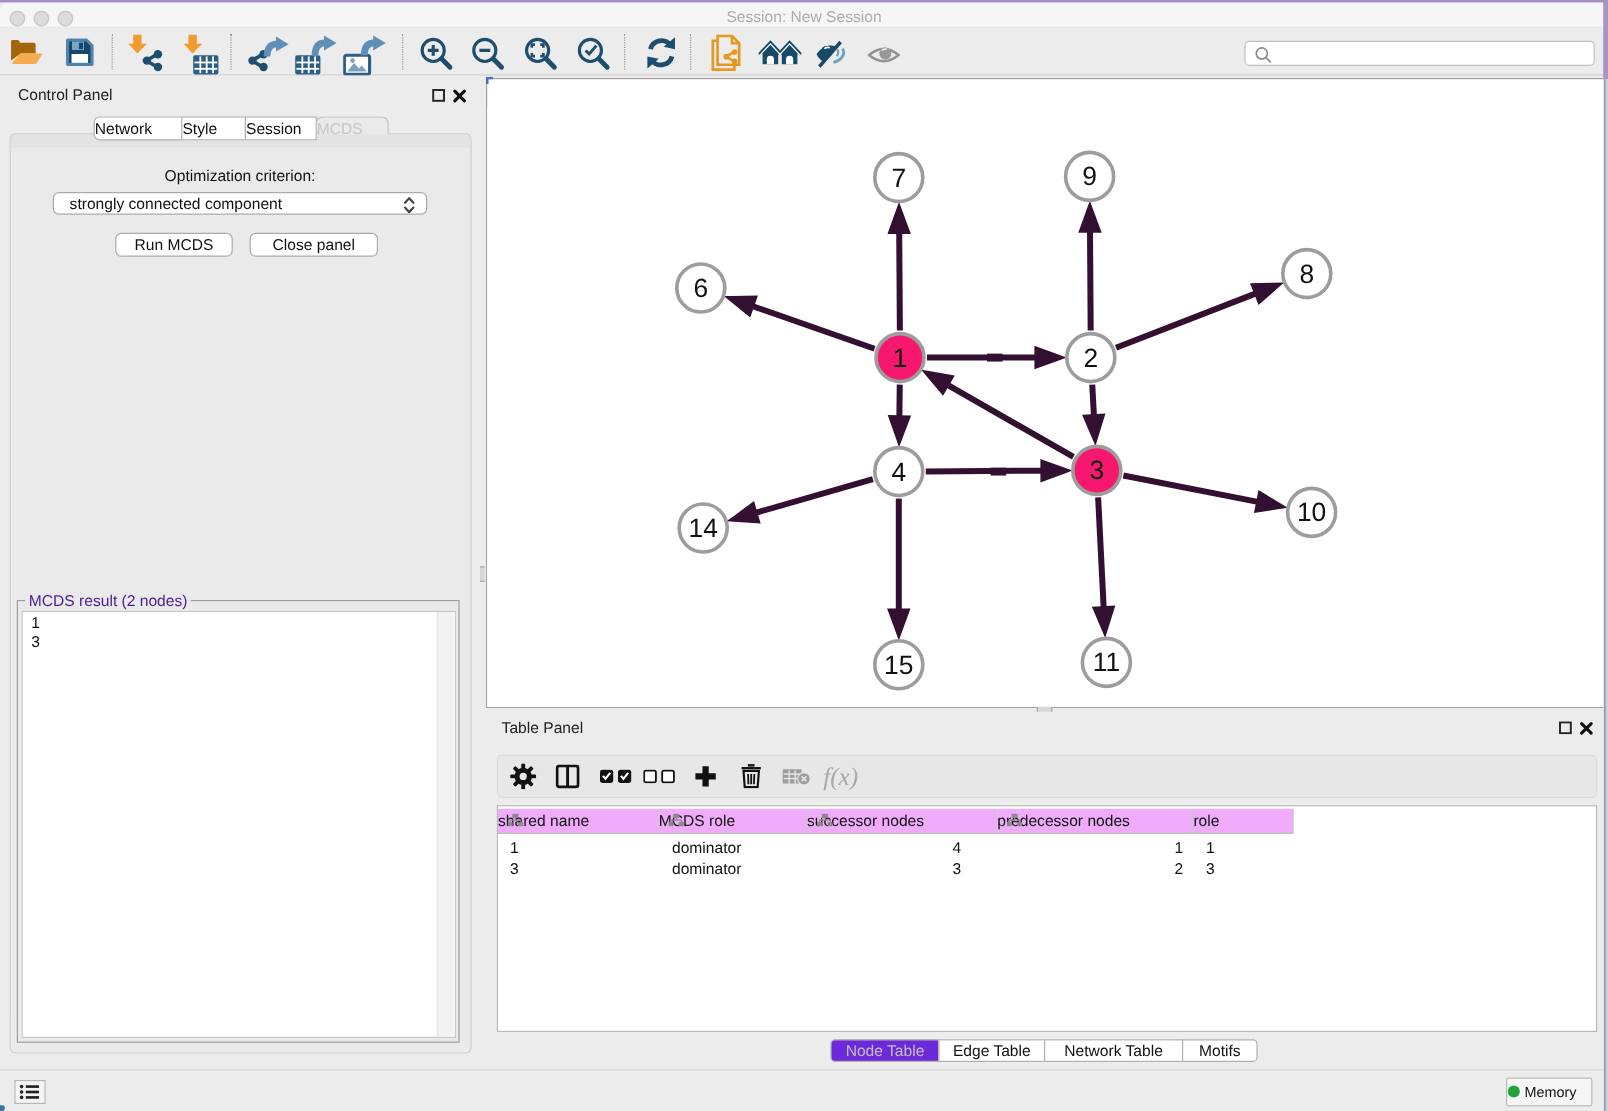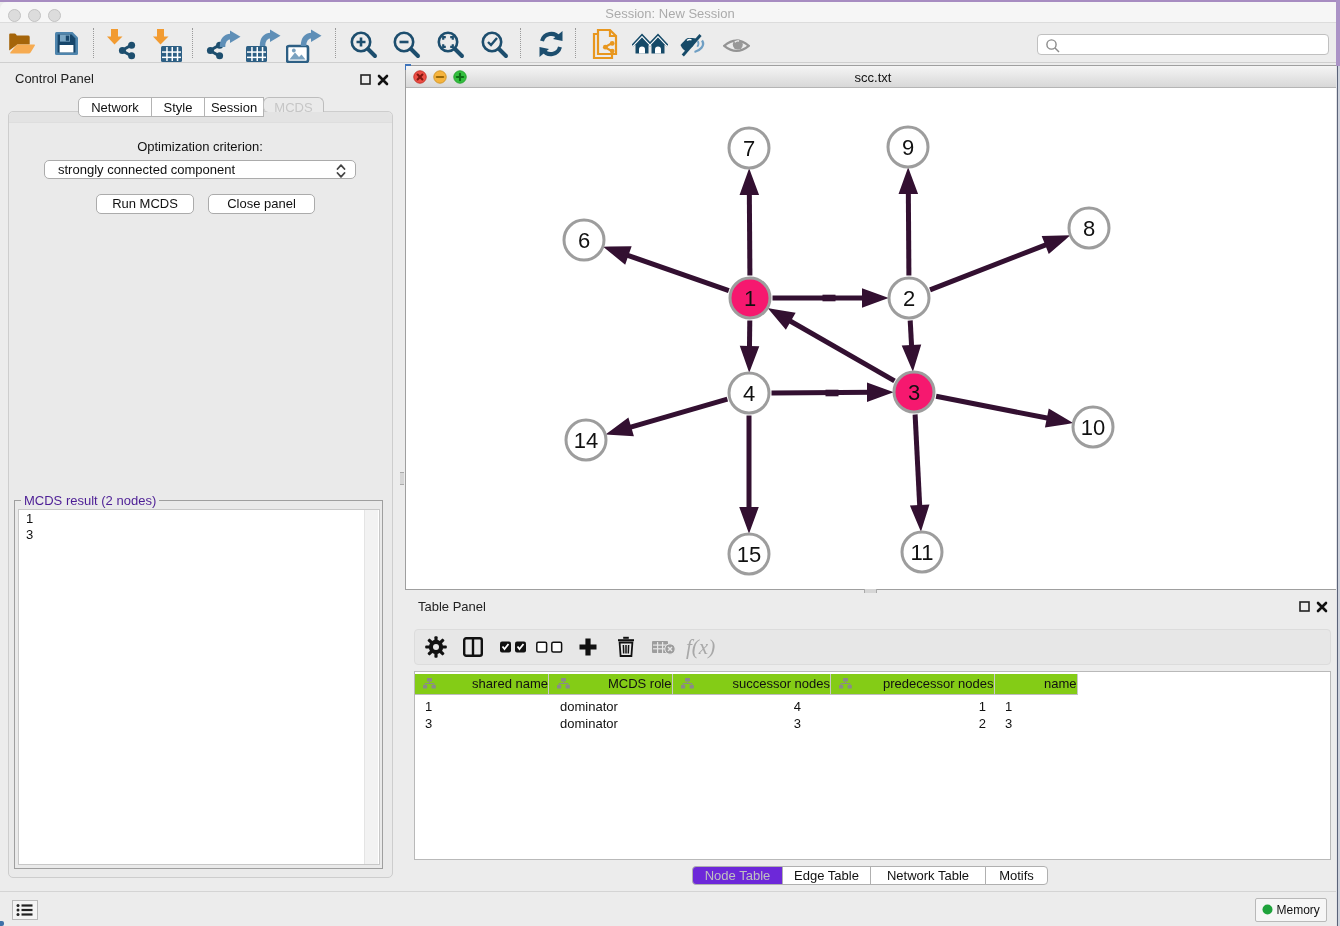--- a/index.html
+++ b/index.html
@@ -9,43 +9,43 @@
 #ptop { position:absolute; left:0; top:0; width:1340px; height:2px; background:#a78cc1; }
 #titlebar { position:absolute; left:0; top:2px; width:1340px; height:21px; background:#f6f6f6; border-radius:7px 7px 0 0; border-bottom:1px solid #dcdcdc; }
 .tl { position:absolute; top:7px; width:13px; height:13px; border-radius:50%; background:#dcdcdc; border:1px solid #c3c3c3; }
 #title-text { position:absolute; top:4px; left:0; width:100%; text-align:center; font-size:13px; color:#ababab; }
 #toolbar { position:absolute; left:0; top:23px; width:1340px; height:40px; background:#ececec; border-bottom:1px solid #cfcfcf; }
 .tbi { position:absolute; }
 .tsep { position:absolute; width:1px; height:30px; border-left:1px dotted #9a9a9a; }
 #searchbox { position:absolute; left:1037px; top:11px; width:292px; height:21px; background:#fff; border:1px solid #c0c0c0; border-radius:4px; }
 #cpanel { position:absolute; left:0; top:63px; width:400px; height:827px; background:#ececec; }
 #cpanel-hdr { position:absolute; left:15px; top:8px; font-size:13px; color:#222; }
-.ctab { position:absolute; top:34px; height:20px; background:#fff; border:1px solid #b3b3b3; font-size:13px; font-weight:500; color:#111; text-align:center; line-height:19px; }
+.ctab { position:absolute; top:34px; height:20px; background:#fff; border:1px solid #b3b3b3; font-size:13px; font-weight:500; color:#111; line-height:19px; }
 #cbox { position:absolute; left:8px; top:48px; width:385px; height:767px; background:#eaeaea; border:1px solid #cdcdcd; border-radius:5px; }
 #optlabel { position:absolute; left:0; top:76px; width:400px; text-align:center; font-size:13px; color:#111; }
 #dropdown { position:absolute; left:44px; top:97px; width:312px; height:19px; background:#fff; border:1px solid #ababab; border-radius:5px; font-size:13px; color:#111; line-height:17px; padding-left:13px; }
 .cbtn { position:absolute; top:131px; height:20px; background:#fff; border:1px solid #ababab; border-radius:5px; font-size:13px; color:#111; text-align:center; line-height:18px; }
 #fieldset { position:absolute; left:14px; top:437px; width:369px; height:369px; border:1px solid #9f9f9f; }
 #fieldlegend { position:absolute; left:21px; top:430px; font-size:13px; color:#4c1d95; background:#eaeaea; padding:0 3px; }
 #fieldarea { position:absolute; left:18px; top:446px; width:362px; height:356px; background:#fff; border:1px solid #c8c8c8; font-size:13px; color:#111; line-height:16px; padding:1px 0 0 7px; }
 #fscroll { position:absolute; left:364px; top:447px; width:14px; height:354px; background:#f2f2f2; border-left:1px solid #e4e4e4; }
 #netwin { position:absolute; left:405px; top:65px; width:935px; height:525px; border:1px solid #9f9f9f; border-right:none; background:#fff; }
 #nettitle { position:absolute; left:0; top:0; width:100%; height:22px; background:linear-gradient(#f5f5f5,#d8d8d8); border-bottom:1px solid #b5b5b5; }
 #nettitle-text { position:absolute; left:0; top:4px; width:100%; text-align:center; font-size:13px; color:#111; }
 #netcanvas { position:absolute; left:0; top:23px; width:933px; height:500px; background:#fff; }
 #tpanel { position:absolute; left:405px; top:593px; width:935px; height:297px; background:#ececec; }
 #tpanel-hdr { position:absolute; left:13px; top:6px; font-size:13px; color:#222; }
 #ttoolbar { position:absolute; left:9px; top:36px; width:917px; height:36px; background:#e7e7e7; border:1px solid #dcdcdc; border-radius:4px; }
 #ttable { position:absolute; left:9px; top:78px; width:917px; height:189px; background:#fff; border:1px solid #b9b9b9; }
-.th { position:absolute; top:2px; height:21px; background:#84cc16; border-right:1px solid #c9c9c9; border-bottom:1px solid #bdbdbd; font-size:13px; color:#111; text-align:right; line-height:20px; }
+.th { position:absolute; top:2px; height:21px; background:#f0abfc; border-right:1px solid #c9c9c9; border-bottom:1px solid #bdbdbd; font-size:13px; color:#111; text-align:left; line-height:20px; }
 .td { position:absolute; font-size:13px; color:#111; height:17px; line-height:17px; }
 .btab { position:absolute; top:273px; height:19px; background:#fff; border:1px solid #b0b0b0; font-size:13px; font-weight:500; color:#111; text-align:center; line-height:18px; }
 #statusbar { position:absolute; left:0; top:891px; width:1340px; height:35px; background:#ececec; border-top:1px solid #d4d4d4; }
 #listbtn { position:absolute; left:12px; top:8px; width:26px; height:20px; background:#f4f4f4; border:1px solid #b9b9b9; }
-#membtn { position:absolute; left:1255px; top:6px; width:72px; height:24px; background:#f6f6f6; border:1px solid #b9b9b9; border-radius:2px; font-size:12px; color:#111; line-height:22px; text-align:center; }
+#membtn { position:absolute; left:1255px; top:6px; width:72px; height:24px; background:#f6f6f6; border:1px solid #b9b9b9; border-radius:2px; font-size:12px; color:#111; line-height:22px; text-align:left; }
 .winbtn { position:absolute; }
 svg { display:block; }
 </style>
 </head>
 <body>
 <div id="app">
 <div id="titlebar">
   <div class="tl" style="left:8px"></div>
   <div class="tl" style="left:28px"></div>
   <div class="tl" style="left:48px"></div>
@@ -248,31 +248,20 @@
   <div id="optlabel">Optimization criterion:</div>
   <div class="cbtn" style="left:96px; width:98px;">Run MCDS</div>
   <div class="cbtn" style="left:208px; width:107px;">Close panel</div>
   <div id="fieldset"></div>
   <div id="fieldarea">1<br>3</div>
   <div id="fscroll"></div>
   <div id="fieldlegend">MCDS result (2 nodes)</div>
 </div>
 <div id="netwin">
   <div style="position:absolute; left:-1px; top:-2px; width:6px; height:6px; background:#3f74bb; clip-path:polygon(0 0, 100% 0, 100% 35%, 35% 35%, 35% 100%, 0 100%);"></div>
-      <div id="nettitle">
-    <svg style="position:absolute; left:7px; top:4px;" width="60" height="14" viewBox="0 0 60 14">
-<circle cx="7" cy="7" r="6.2" fill="#ee4e45" stroke="#c4352c" stroke-width="1"></circle>
-<path d="M4.6 4.6 L9.4 9.4 M9.4 4.6 L4.6 9.4" stroke="#821710" stroke-width="2.1" stroke-linecap="round"></path>
-<circle cx="27" cy="7" r="6.2" fill="#f6b43d" stroke="#d3992c" stroke-width="1"></circle>
-<path d="M23.8 7 H30.2" stroke="#9a6908" stroke-width="2.2" stroke-linecap="round"></path>
-<circle cx="47" cy="7" r="6.2" fill="#33bf3e" stroke="#27a431" stroke-width="1"></circle>
-<path d="M47 3.8 V10.2 M43.8 7 H50.2" stroke="#0d6e16" stroke-width="2.1" stroke-linecap="round"></path>
-</svg>
-    <div id="nettitle-text">scc.txt</div>
-  </div>
   <div id="netcanvas">
 <svg width="934" height="501" viewBox="0 0 934 501">
           <g stroke="#331031" stroke-width="5" fill="#331031">
             <line x1="343.9" y1="186.5" x2="343.3" y2="99.2"></line>
             <polygon points="343.2,86.5 349.5,103.5 337.1,103.5"></polygon>
             <line x1="322.8" y1="201.6" x2="216.0" y2="164.3"></line>
             <polygon points="204.0,160.1 222.1,159.8 218.0,171.5"></polygon>
             <line x1="366.5" y1="209.0" x2="462.8" y2="209.0"></line>
             <polygon points="475.5,209.0 458.5,215.2 458.5,202.8"></polygon>
             <line x1="343.8" y1="231.5" x2="343.4" y2="263.8"></line>
@@ -437,21 +426,21 @@
 <div class="th" style="left:416px; width:163.5px;"><span style="position:absolute; left:8px; top:4px;">
             <svg width="13" height="11" viewBox="0 0 13 11" style="vertical-align:-1px">
               <g fill="#8a8a8a">
                 <rect x="4" y="0" width="5" height="3.6" rx="0.5"></rect>
                 <rect x="0" y="7" width="4.2" height="3.6" rx="0.5"></rect>
                 <rect x="8.6" y="7" width="4.2" height="3.6" rx="0.5"></rect>
                 <path d="M6.5 3.6 V5.5 M2 7 V5.5 H11 V7" stroke="#8a8a8a" stroke-width="1" fill="none"></path>
               </g>
             </svg>
           </span>predecessor nodes</div>
-<div class="th" style="left:579.5px; width:83px;">name</div>
+<div class="th" style="left:579.5px; width:83px;">role</div>
 <div class="td" style="left:10px; top:26px;">1</div>
 <div class="td" style="left:145px; top:26px;">dominator</div>
 <div class="td" style="left:257px; top:26px; width:129px; text-align:right;">4</div>
 <div class="td" style="left:416px; top:26px; width:155px; text-align:right;">1</div>
 <div class="td" style="left:590px; top:26px;">1</div>
 <div class="td" style="left:10px; top:43px;">3</div>
 <div class="td" style="left:145px; top:43px;">dominator</div>
 <div class="td" style="left:257px; top:43px; width:129px; text-align:right;">3</div>
 <div class="td" style="left:416px; top:43px; width:155px; text-align:right;">2</div>
 <div class="td" style="left:590px; top:43px;">3</div>

